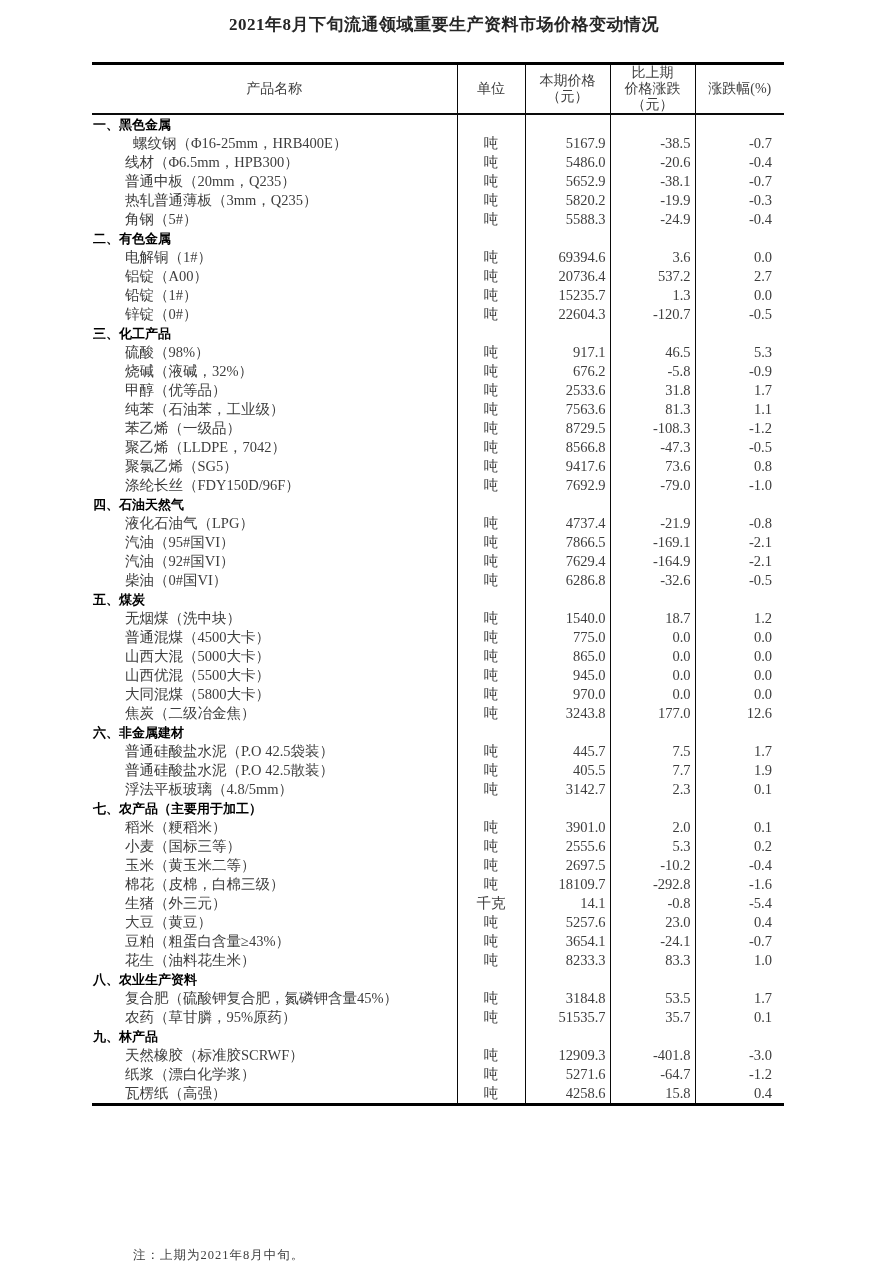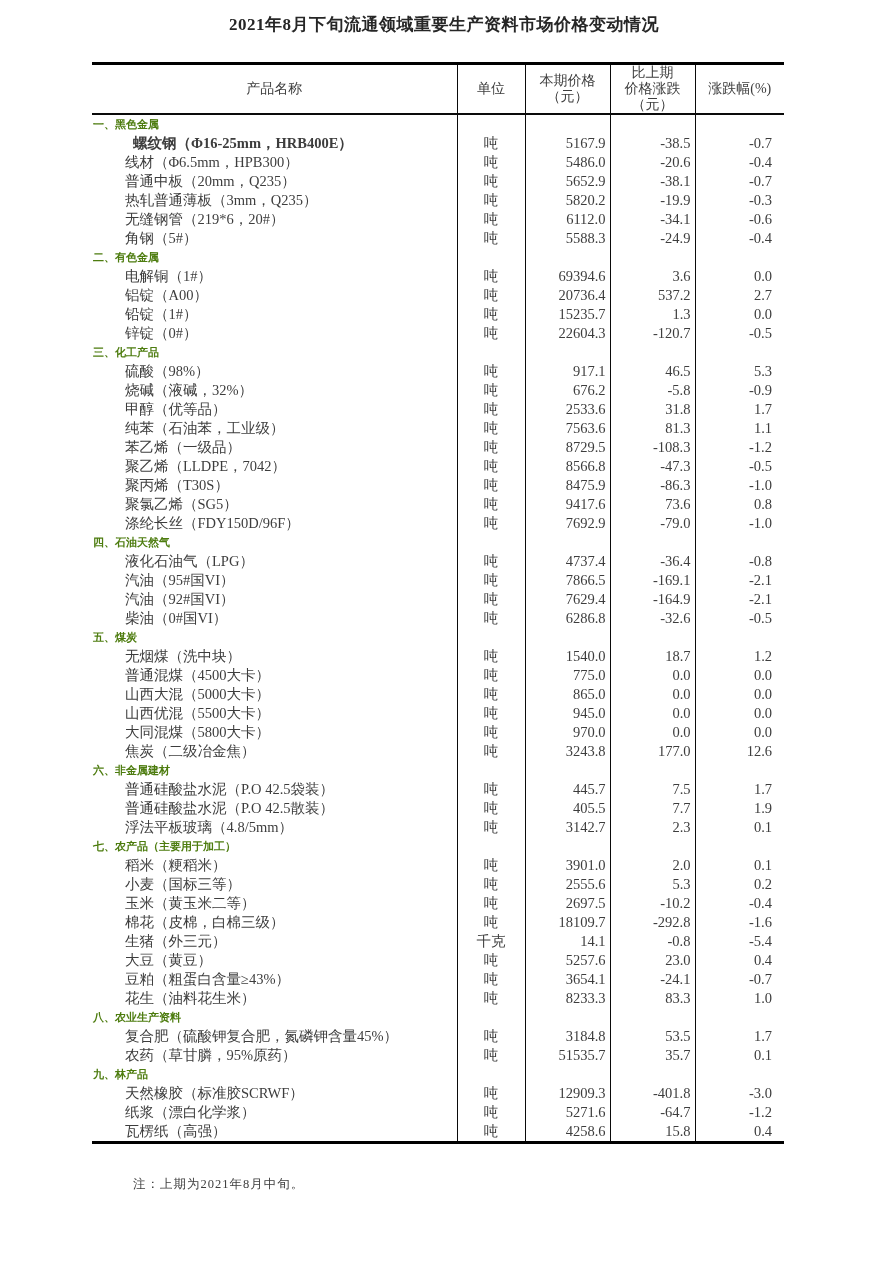--- a/index.html
+++ b/index.html
@@ -45,32 +45,32 @@
   td {
     height: 19px;
     line-height: 19px;
     font-size: 14.5px;
     padding: 0;
     white-space: nowrap;
     overflow: hidden;
   }
   .c2, .c3, .c4, .c5 { border-left: 1px solid #0a0a0a; }
   td.name { text-align: left; padding-left: 33px; }
-  td.name.deep { padding-left: 41px; font-weight: bold; }
+  td.name.deep { padding-left: 41px; }
   td.name.section {
     padding-left: 1px;
     font-weight: bold;
-    color: #4d7c0f;
-    font-size: 11px;
+    color: #000000;
+    font-size: 13px;
   }
   td.unit { text-align: center; }
   td.num { text-align: right; padding-right: 4px; }
   td.num.pct { padding-right: 12px; }
   .note {
-    position: absolute; left: 133px; top: 1176px;
+    position: absolute; left: 133px; top: 1247px;
     font-size: 12.5px; color: #3d3d3d;
     letter-spacing: 1px;
   }
 </style>
 </head>
 <body>
 
 <div class="page">
 
   <div class="title">2021年8月下旬流通领域重要生产资料市场价格变动情况</div>
@@ -126,27 +126,20 @@
             <td class="c5 num pct">-0.7</td>
           </tr>
           <tr>
             <td class="name item">热轧普通薄板（3mm，Q235）</td>
             <td class="c2 unit">吨</td>
             <td class="c3 num">5820.2</td>
             <td class="c4 num">-19.9</td>
             <td class="c5 num pct">-0.3</td>
           </tr>
           <tr>
-            <td class="name item">无缝钢管（219*6，20#）</td>
-            <td class="c2 unit">吨</td>
-            <td class="c3 num">6112.0</td>
-            <td class="c4 num">-34.1</td>
-            <td class="c5 num pct">-0.6</td>
-          </tr>
-          <tr>
             <td class="name item">角钢（5#）</td>
             <td class="c2 unit">吨</td>
             <td class="c3 num">5588.3</td>
             <td class="c4 num">-24.9</td>
             <td class="c5 num pct">-0.4</td>
           </tr>
           <tr>
             <td class="name section">二、有色金属</td>
             <td class="c2"></td>
             <td class="c3"></td>
@@ -224,27 +217,20 @@
             <td class="c5 num pct">-1.2</td>
           </tr>
           <tr>
             <td class="name item">聚乙烯（LLDPE，7042）</td>
             <td class="c2 unit">吨</td>
             <td class="c3 num">8566.8</td>
             <td class="c4 num">-47.3</td>
             <td class="c5 num pct">-0.5</td>
           </tr>
           <tr>
-            <td class="name item">聚丙烯（T30S）</td>
-            <td class="c2 unit">吨</td>
-            <td class="c3 num">8475.9</td>
-            <td class="c4 num">-86.3</td>
-            <td class="c5 num pct">-1.0</td>
-          </tr>
-          <tr>
             <td class="name item">聚氯乙烯（SG5）</td>
             <td class="c2 unit">吨</td>
             <td class="c3 num">9417.6</td>
             <td class="c4 num">73.6</td>
             <td class="c5 num pct">0.8</td>
           </tr>
           <tr>
             <td class="name item">涤纶长丝（FDY150D/96F）</td>
             <td class="c2 unit">吨</td>
             <td class="c3 num">7692.9</td>
@@ -255,21 +241,21 @@
             <td class="name section">四、石油天然气</td>
             <td class="c2"></td>
             <td class="c3"></td>
             <td class="c4"></td>
             <td class="c5"></td>
           </tr>
           <tr>
             <td class="name item">液化石油气（LPG）</td>
             <td class="c2 unit">吨</td>
             <td class="c3 num">4737.4</td>
-            <td class="c4 num">-36.4</td>
+            <td class="c4 num">-21.9</td>
             <td class="c5 num pct">-0.8</td>
           </tr>
           <tr>
             <td class="name item">汽油（95#国VI）</td>
             <td class="c2 unit">吨</td>
             <td class="c3 num">7866.5</td>
             <td class="c4 num">-169.1</td>
             <td class="c5 num pct">-2.1</td>
           </tr>
           <tr>

